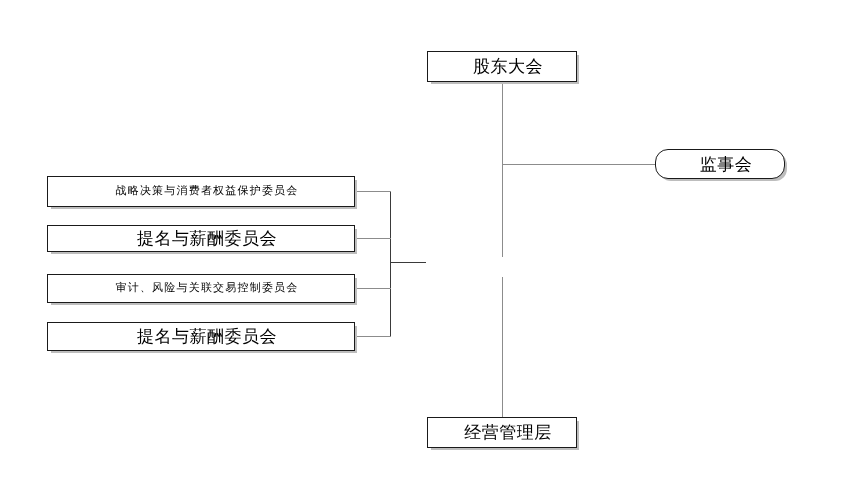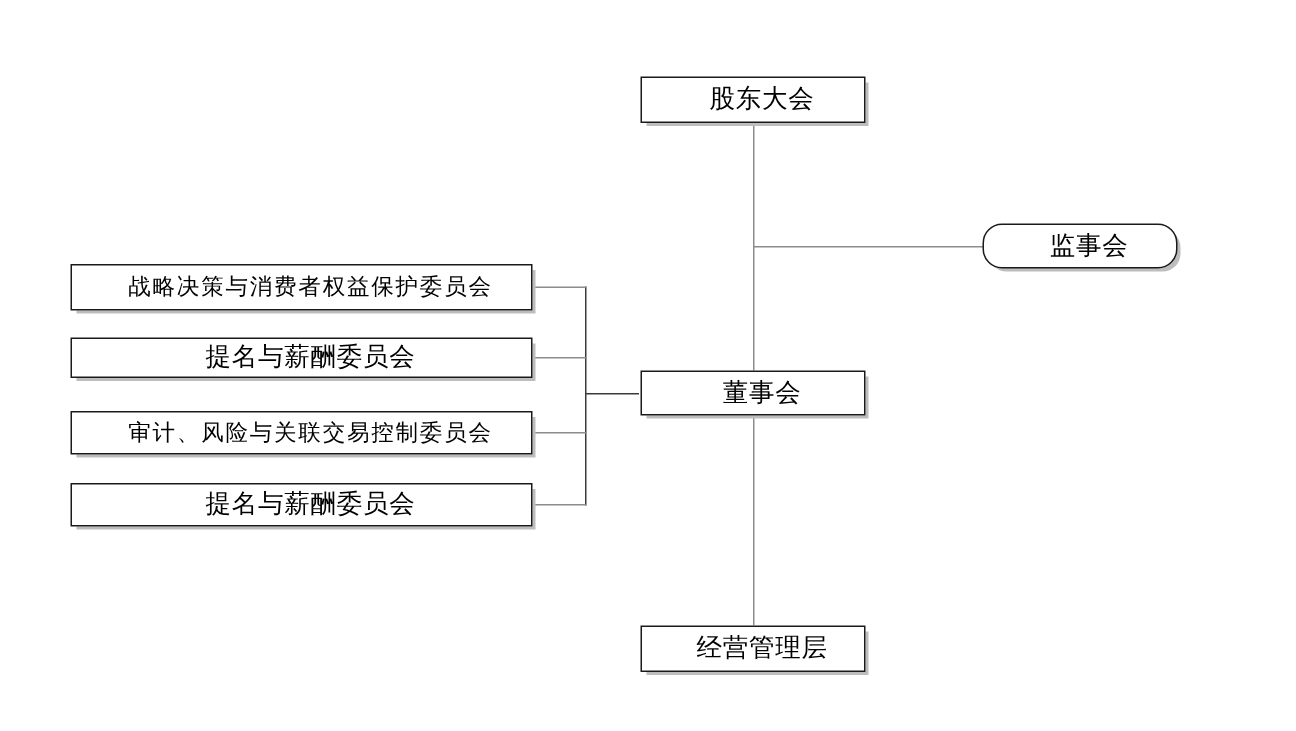--- a/index.html
+++ b/index.html
@@ -36,21 +36,21 @@
     font-size: 17px;
     line-height: 1.1;
     color: #000000;
     letter-spacing: 0.5px;
     white-space: nowrap;
   }
   
   .node.fill .label {
     text-align: center;
     letter-spacing: 1.2px;
-    font-size: 15px;
+    font-size: 11px;
   }
 
   
   .line {
     position: absolute;
     background: #8c8c8c;
     z-index: 1;
   }
   .line.h { height: 1px; }
   .line.v { width: 1px; }
@@ -77,23 +77,20 @@
   <div class="line h" style="left:355px; top:336px; width:36px;"></div>
 
   <div class="node" style="left:427px; top:51px; width:150px; height:31px;">
     <span class="label">股东大会</span>
   </div>
 
   <div class="node" style="left:655px; top:149px; width:130px; height:30px;border-radius:13px;">
     <span class="label">监事会</span>
   </div>
 
-  <div class="node" style="left:427px; top:247px; width:150px; height:30px;">
-    <span class="label">董事会</span>
-  </div>
 
   <div class="node" style="left:427px; top:417px; width:150px; height:31px;">
     <span class="label">经营管理层</span>
   </div>
 
   <div class="node fill" style="left:47px; top:176px; width:308px; height:31px;">
     <span class="label">战略决策与消费者权益保护委员会</span>
   </div>
 
   <div class="node" style="left:47px; top:225px; width:308px; height:27px;">

